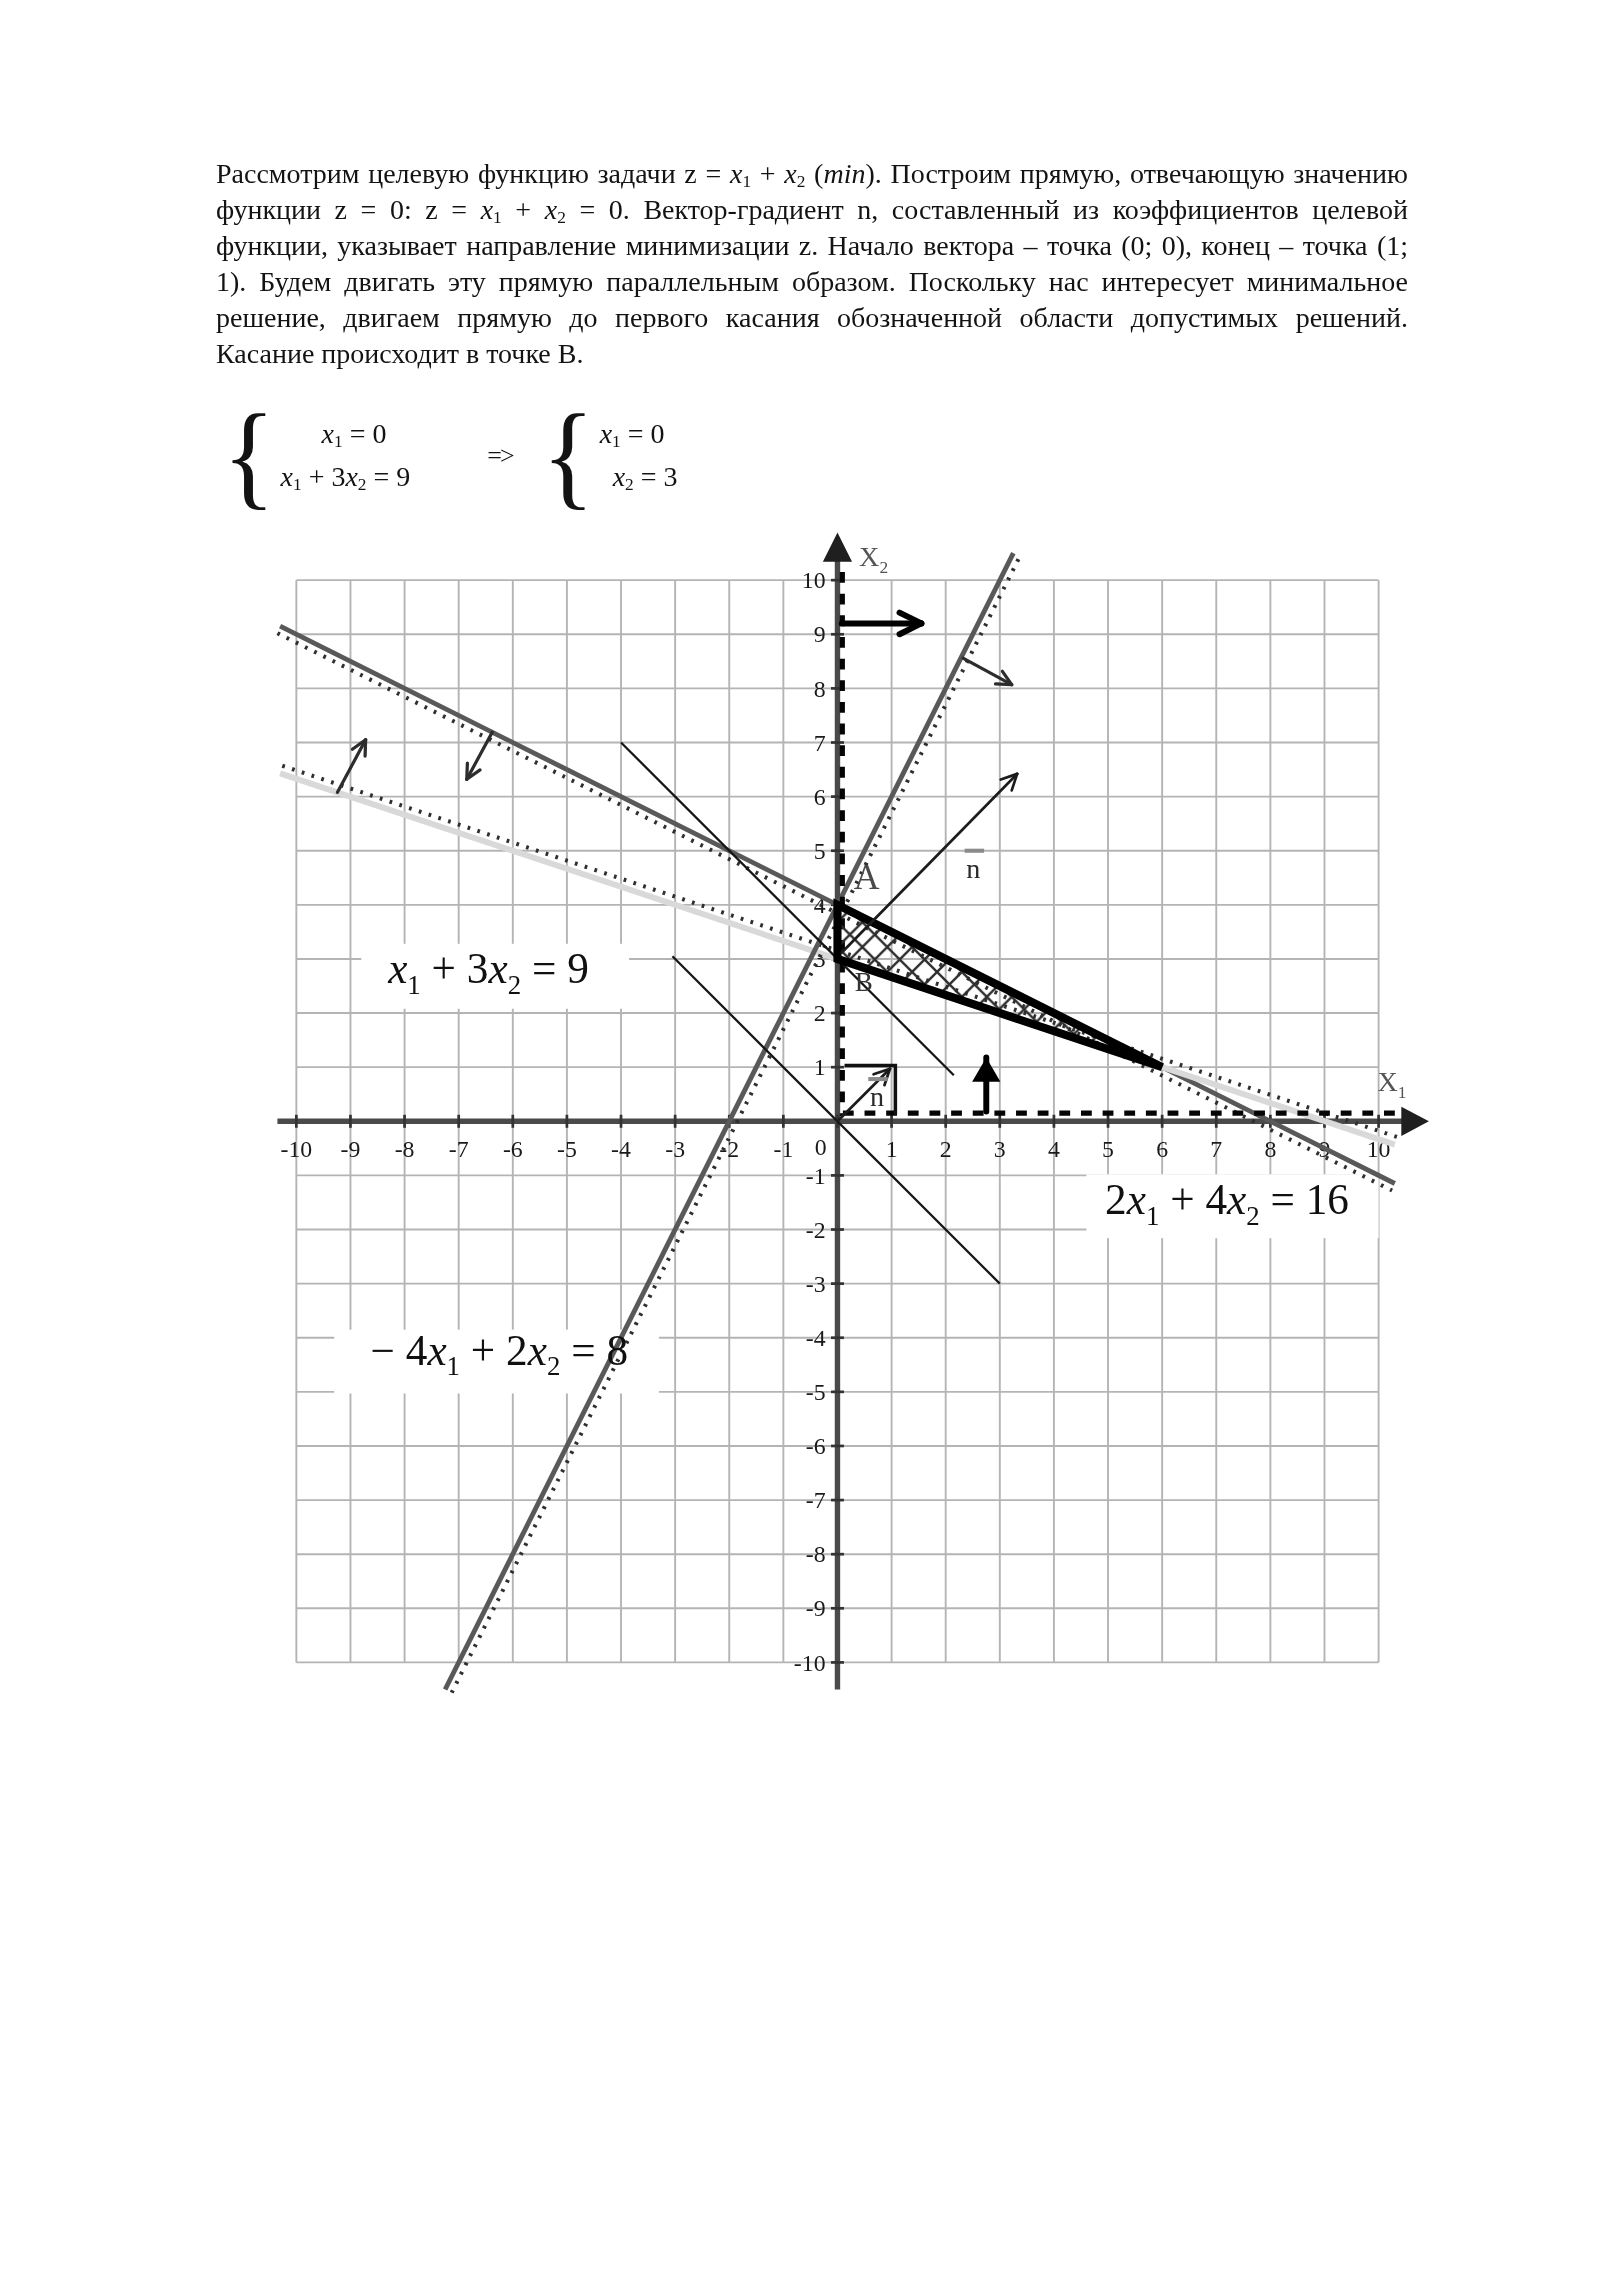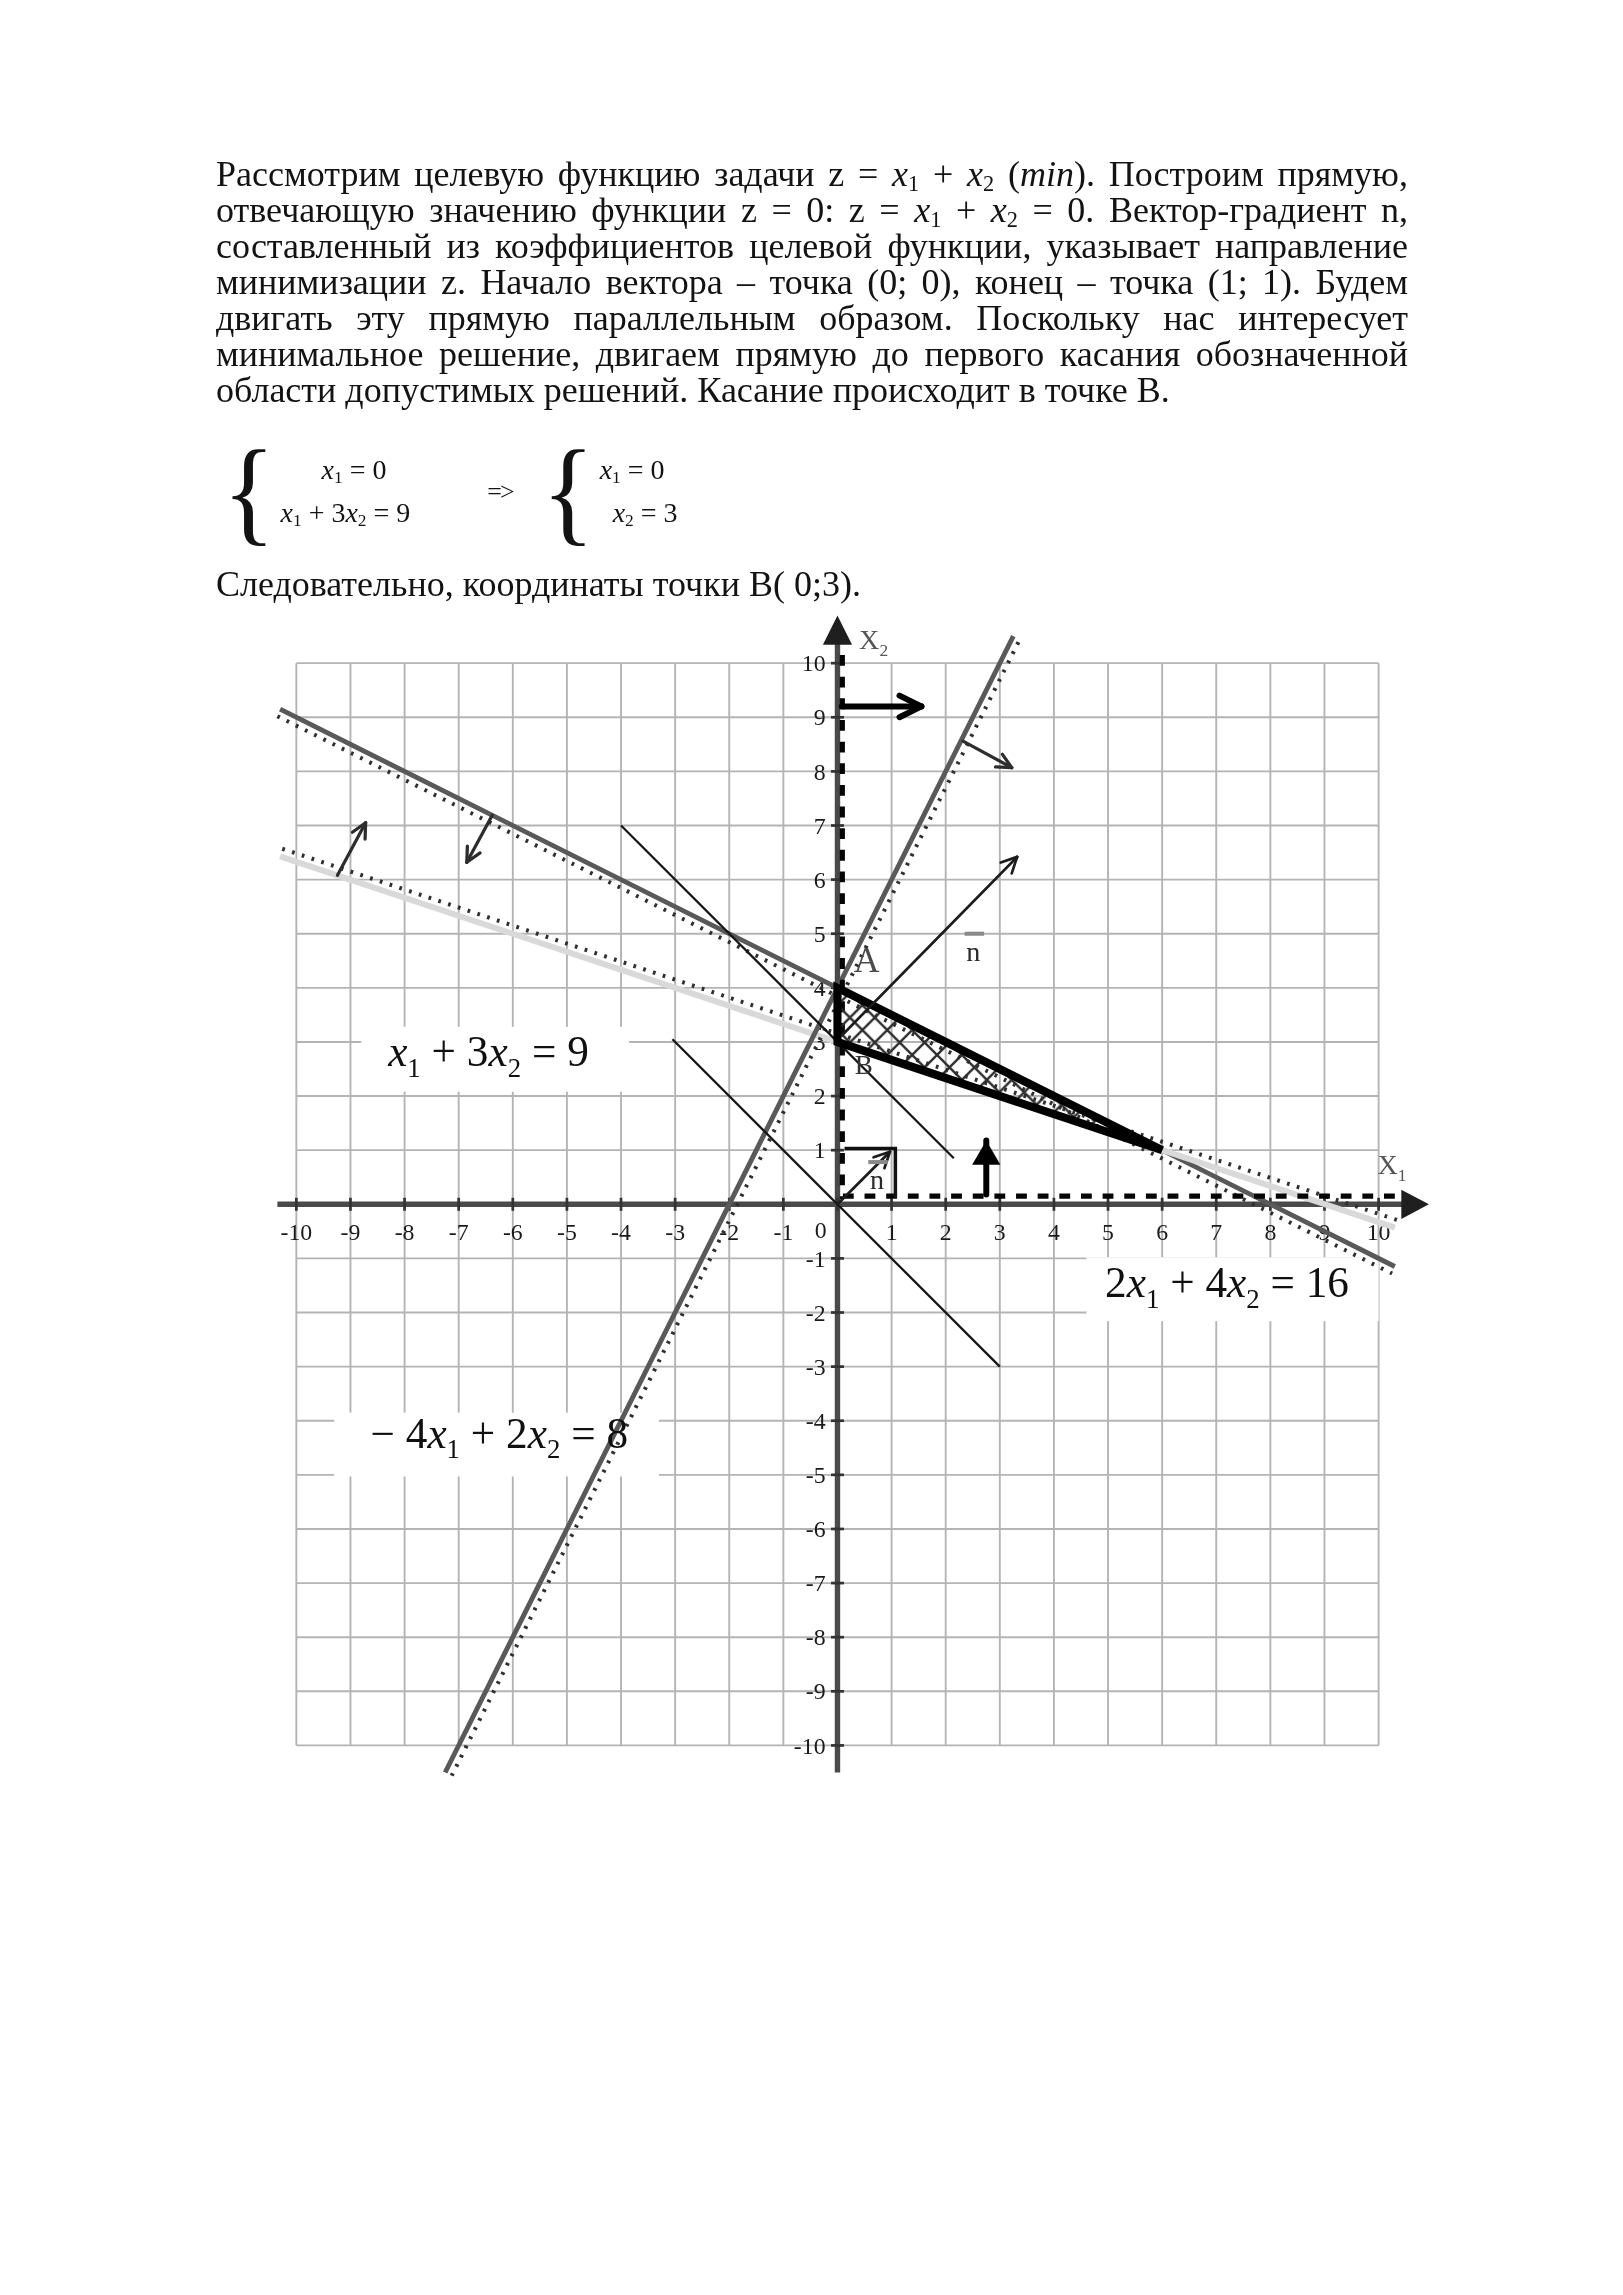--- a/index.html
+++ b/index.html
@@ -2,21 +2,21 @@
 <html style="font-size:10.5px"><head>
 <meta charset="utf-8">
 <style>
   html,body{margin:0;padding:0;}
   body{
     width:1623px;height:2295px;background:#ffffff;
     font-family:"Liberation Serif",serif;color:#131313;
     position:relative;overflow:hidden;
   }
   .page{padding:156px 216px 0 216px;width:1192px;}
-  .para{font-size:36px;line-height:36px;text-align:justify;margin:0;}
+  .para{font-size:28px;line-height:36px;text-align:justify;margin:0;}
   .para i{font-style:italic;}
   sub{font-size:62%;line-height:0;vertical-align:-0.22em;}
   .p1{margin-bottom:37px;}
   .p2{margin-bottom:15.7px;}
   .p3{margin-bottom:0;}
   .system{display:flex;align-items:center;margin:17px 0 27.5px 6.5px;font-size:28px;}
   .case{display:flex;align-items:center;}
   .brace{font-size:110px;line-height:0.85;font-weight:400;margin-right:5.2px;transform:scaleY(1.05);}
   .eqs{display:flex;flex-direction:column;gap:11px;}
   .eq{white-space:nowrap;}
@@ -46,21 +46,20 @@
     <span class="implies">=&gt;</span>
     <div class="case">
       <span class="brace">{</span>
       <div class="eqs">
         <div class="eq"><i>x</i><sub>1</sub> = 0</div>
         <div class="eq indent-sm"><i>x</i><sub>2</sub> = 3</div>
       </div>
     </div>
   </div>
 
-  <p class="para p3">Следовательно, координаты точки В( 0;3).</p>
 
   <div class="graph-wrap">
     <svg width="1158" height="1175" viewBox="-10.45 -10.92 21.4 21.7">
       <defs>
         <pattern id="hatch" patternUnits="userSpaceOnUse" width="0.46" height="0.46">
           <path d="M0,0 L0.46,0.46 M0.46,0 L0,0.46" stroke="#2e2e2e" stroke-width="0.045" fill="none"></path>
         </pattern>
       </defs>
       <g id="chart-root">
           <line x1="-10" y1="10" x2="10" y2="10" stroke="#b4b4b4" stroke-width="0.035"></line>

